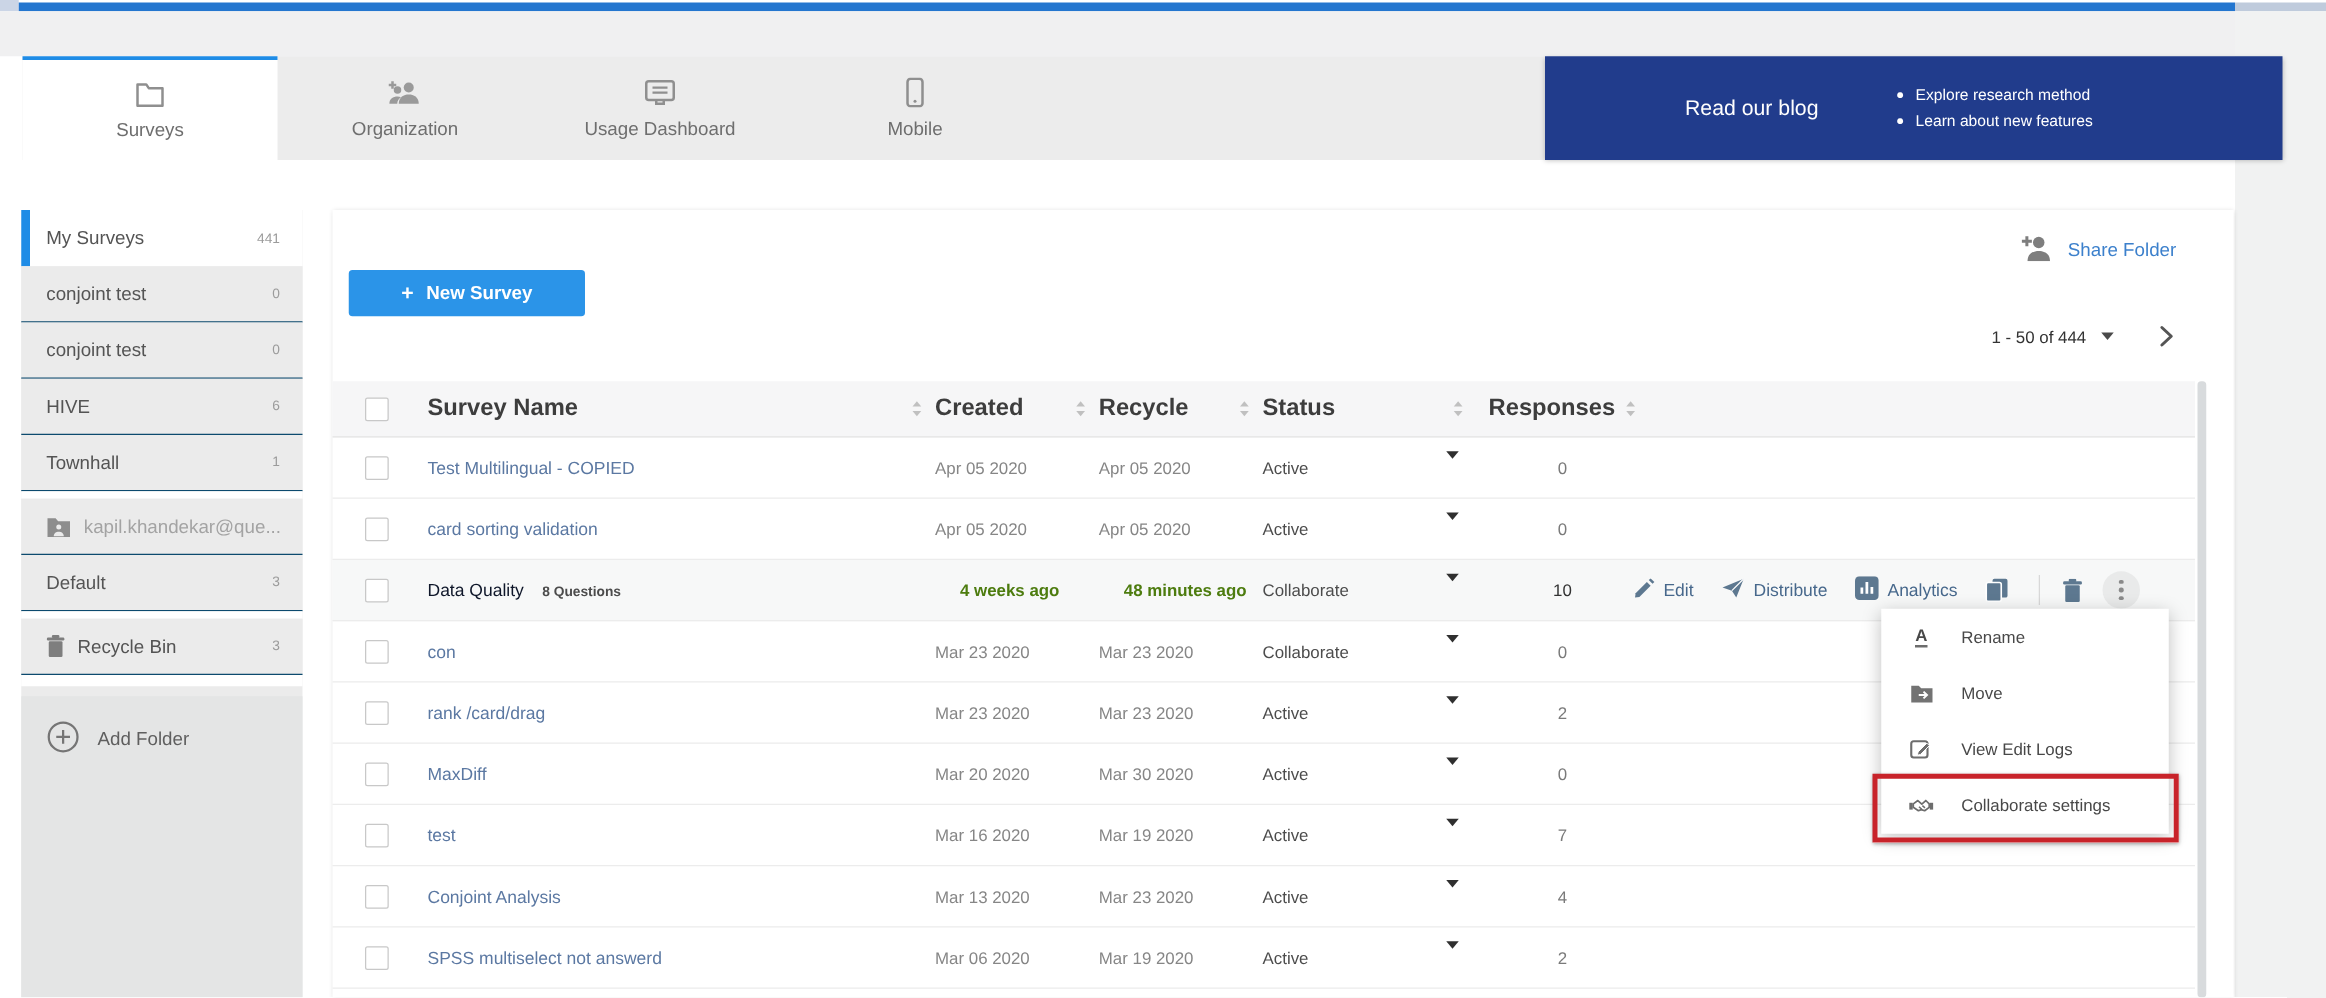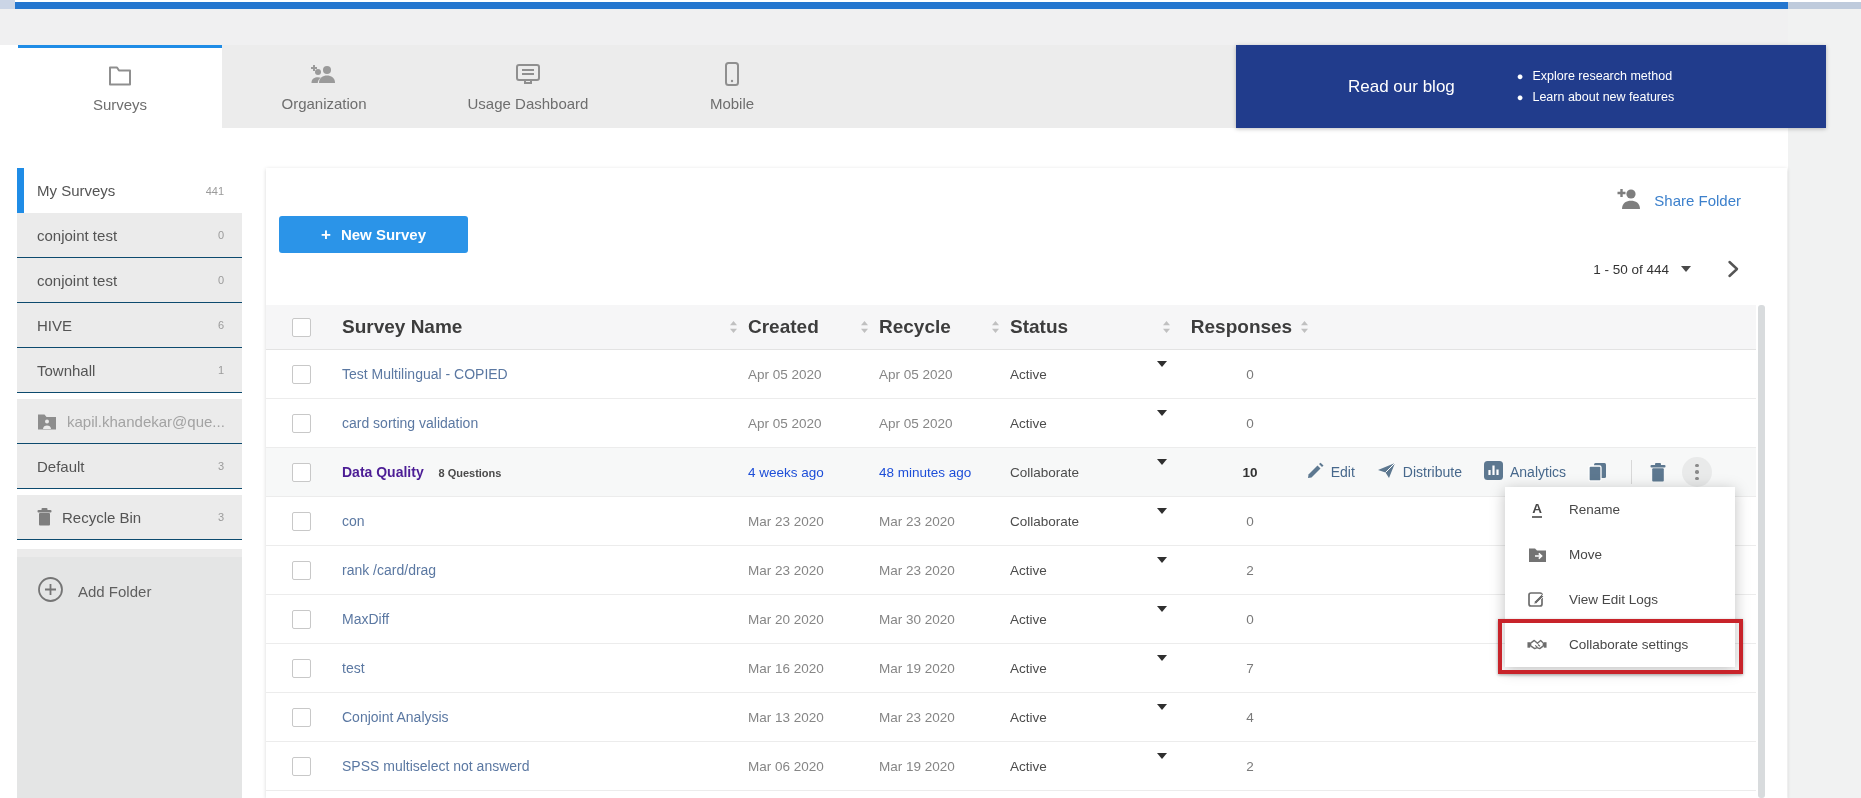--- a/index.html
+++ b/index.html
@@ -65,27 +65,27 @@
   .thead{position:absolute;left:0;top:137px;height:45px;background:#f6f6f7;border-bottom:1px solid #e3e3e3;
          font-size:19px;font-weight:700;color:#3d3d3d;}
   .th-inner{display:flex;align-items:center;}
   .sort{margin-left:auto;margin-right:10px;display:flex;align-items:center;cursor:pointer;}
   .sort.tight{margin-left:8px;margin-right:0;}
   .tbody{position:absolute;left:0;top:182px;width:1490px;}
   .trow{height:49px;border-bottom:1px solid #ececec;position:relative;font-size:13.5px;}
   .trow.hl{background:#f7f8f8;}
   .cb{width:17px;height:17px;border:1px solid #c8c8c8;border-radius:2px;background:#fff;cursor:pointer;}
   .sname{color:#5b78a2;font-size:14px;cursor:pointer;}
-  .trow.hl .sname{color:#4c1d95;font-weight:700;}
+  .trow.hl .sname{color:#0f172a;font-weight:400;}
   .badge{font-size:11px;color:#4b4b4b;font-weight:600;margin-left:11px;}
   .created,.modified{color:#868686;}
-  .trow.hl .created,.trow.hl .modified{color:#1d4ed8;font-weight:400;}
+  .trow.hl .created,.trow.hl .modified{color:#4d7c0f;font-weight:700;margin-left:20px;}
   .status{color:#4c4c4c;}
   .resp{color:#7a7a7a;text-align:center;}
-  .trow.hl .resp{color:#333;font-weight:700;}
+  .trow.hl .resp{color:#333;font-weight:400;}
   .st-caret{width:0;height:0;border-left:5px solid transparent;border-right:5px solid transparent;
             border-top:6px solid #2f2f2f;cursor:pointer;}
 
   
   .actions{position:absolute;right:44px;top:0;height:100%;display:flex;align-items:center;gap:10px;z-index:4;}
   .act{display:flex;align-items:center;gap:7px;cursor:pointer;margin-right:12px;}
   .act span{color:#47688c;font-size:14px;}
   .icon-btn{display:flex;align-items:center;cursor:pointer;margin-right:6px;}
   .vdiv{width:1px;height:24px;background:#d8d8d8;margin:0 8px;}
   .dots-btn{width:30px;height:30px;border-radius:50%;background:#e9eaea;display:flex;align-items:center;

